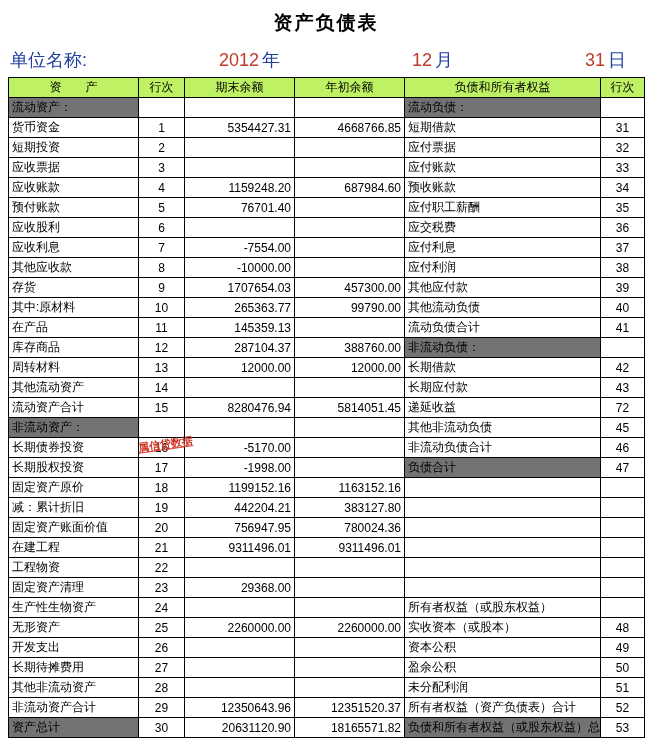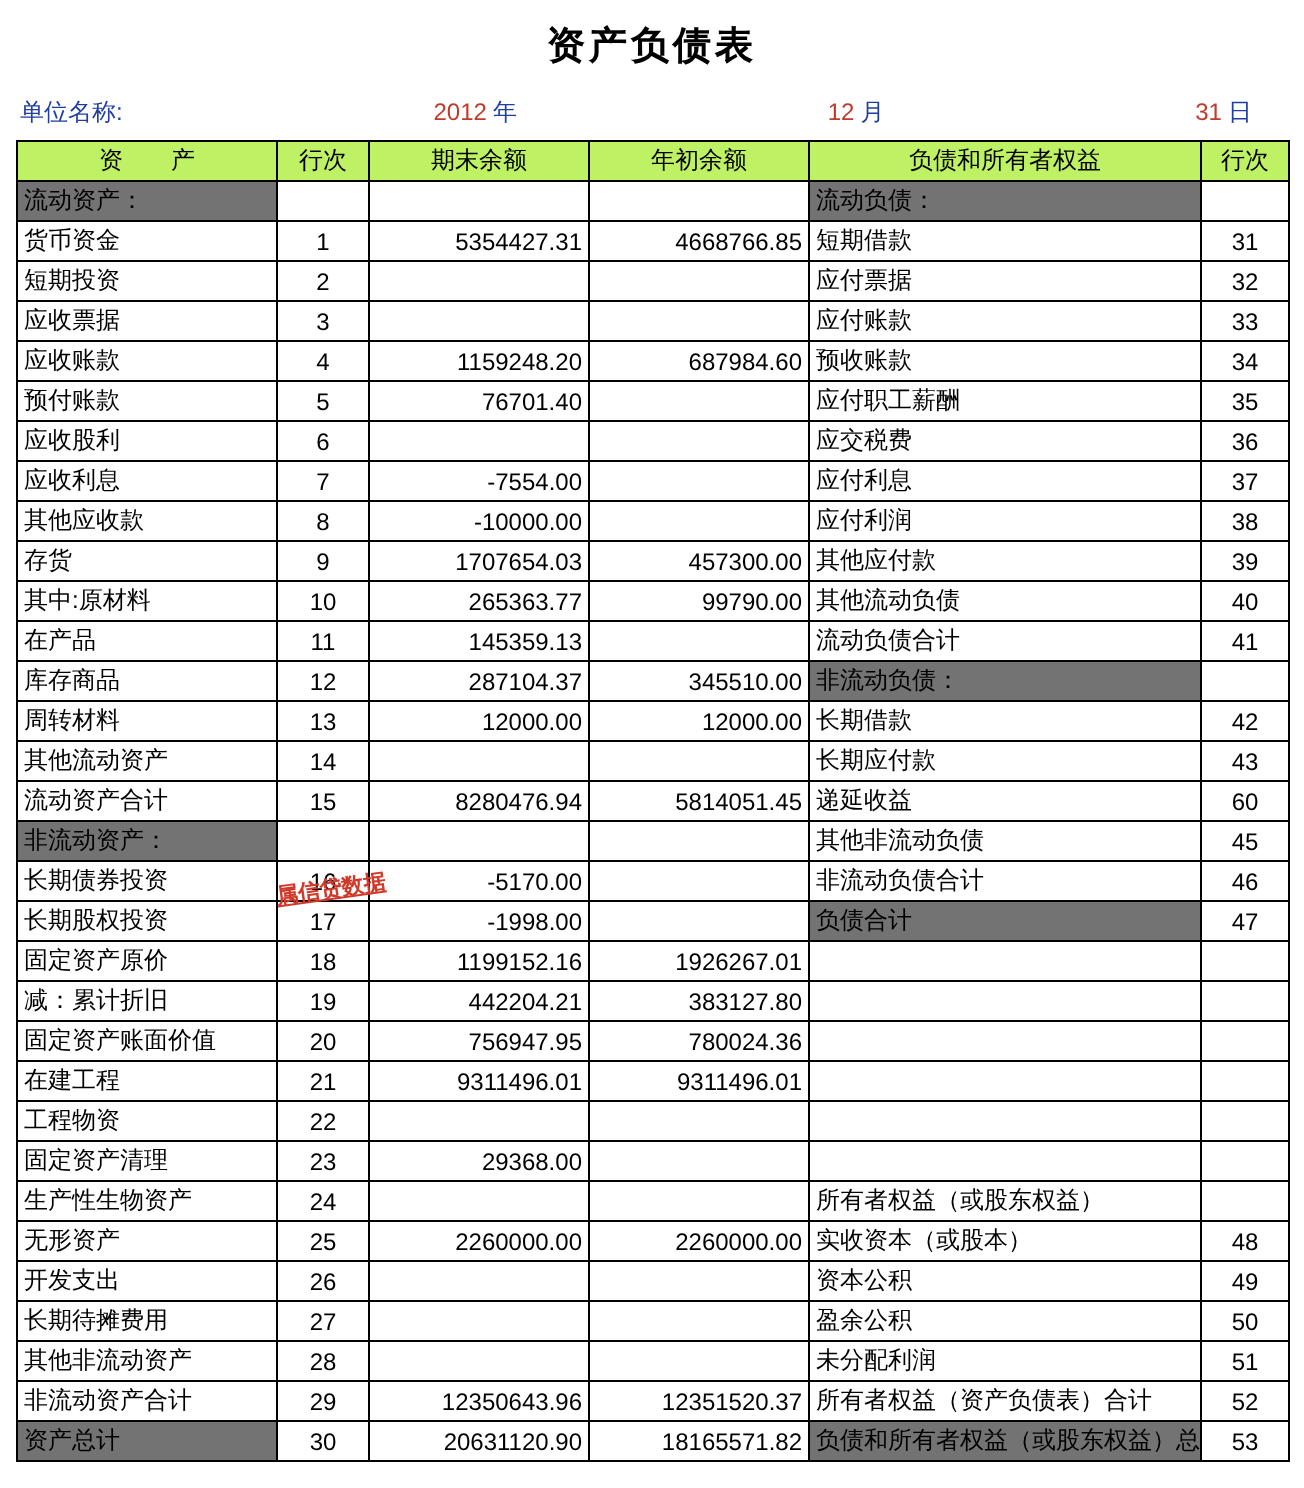--- a/index.html
+++ b/index.html
@@ -28,21 +28,21 @@
     font-size: 19px;
     font-weight: bold;
     font-family: "Liberation Serif", serif;
     letter-spacing: 2px;
     padding-top: 10px;
     padding-bottom: 12px;
   }
   .meta-row {
     display: flex;
     align-items: baseline;
-    font-size: 12px;
+    font-size: 18px;
     color: #1f3fa0;
     padding: 0 2px 5px 2px;
   }
   .meta-unit {
     color: #1f3fa0;
     white-space: nowrap;
   }
   .meta-spacer { flex: 1 1 auto; }
   .meta-date {
     color: #1f3fa0;
@@ -253,21 +253,21 @@
           <td class="ctr">11</td>
           <td class="num">145359.13</td>
           <td class="num"></td>
           <td class="lft ind1">流动负债合计</td>
           <td class="ctr">41</td>
         </tr>
         <tr>
           <td class="lft ind2">库存商品</td>
           <td class="ctr">12</td>
           <td class="num">287104.37</td>
-          <td class="num">345510.00</td>
+          <td class="num">388760.00</td>
           <td class="lft  sec">非流动负债：</td>
           <td class="ctr"></td>
         </tr>
         <tr>
           <td class="lft ind2">周转材料</td>
           <td class="ctr">13</td>
           <td class="num">12000.00</td>
           <td class="num">12000.00</td>
           <td class="lft ind1">长期借款</td>
           <td class="ctr">42</td>
@@ -279,21 +279,21 @@
           <td class="num"></td>
           <td class="lft ind1">长期应付款</td>
           <td class="ctr">43</td>
         </tr>
         <tr>
           <td class="lft ind1">流动资产合计</td>
           <td class="ctr">15</td>
           <td class="num">8280476.94</td>
           <td class="num">5814051.45</td>
           <td class="lft ind1">递延收益</td>
-          <td class="ctr">60</td>
+          <td class="ctr">72</td>
         </tr>
         <tr>
           <td class="lft  sec">非流动资产：</td>
           <td class="ctr"></td>
           <td class="num"></td>
           <td class="num"></td>
           <td class="lft ind1">其他非流动负债</td>
           <td class="ctr">45</td>
         </tr>
         <tr>
@@ -309,21 +309,21 @@
           <td class="ctr">17</td>
           <td class="num">-1998.00</td>
           <td class="num"></td>
           <td class="lft  sec">负债合计</td>
           <td class="ctr">47</td>
         </tr>
         <tr>
           <td class="lft ind1">固定资产原价</td>
           <td class="ctr">18</td>
           <td class="num">1199152.16</td>
-          <td class="num">1926267.01</td>
+          <td class="num">1163152.16</td>
           <td class="lft "></td>
           <td class="ctr"></td>
         </tr>
         <tr>
           <td class="lft ind1">减：累计折旧</td>
           <td class="ctr">19</td>
           <td class="num">442204.21</td>
           <td class="num">383127.80</td>
           <td class="lft "></td>
           <td class="ctr"></td>

